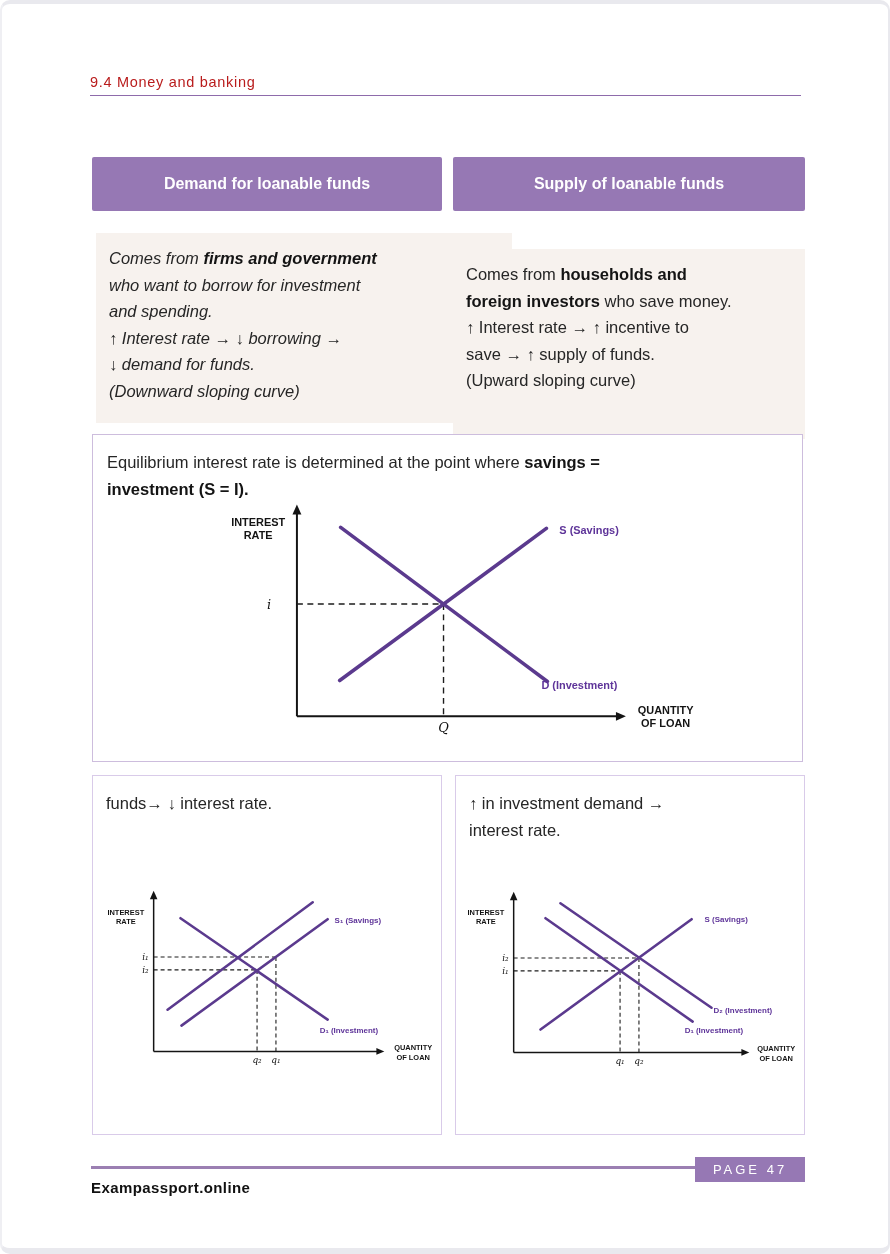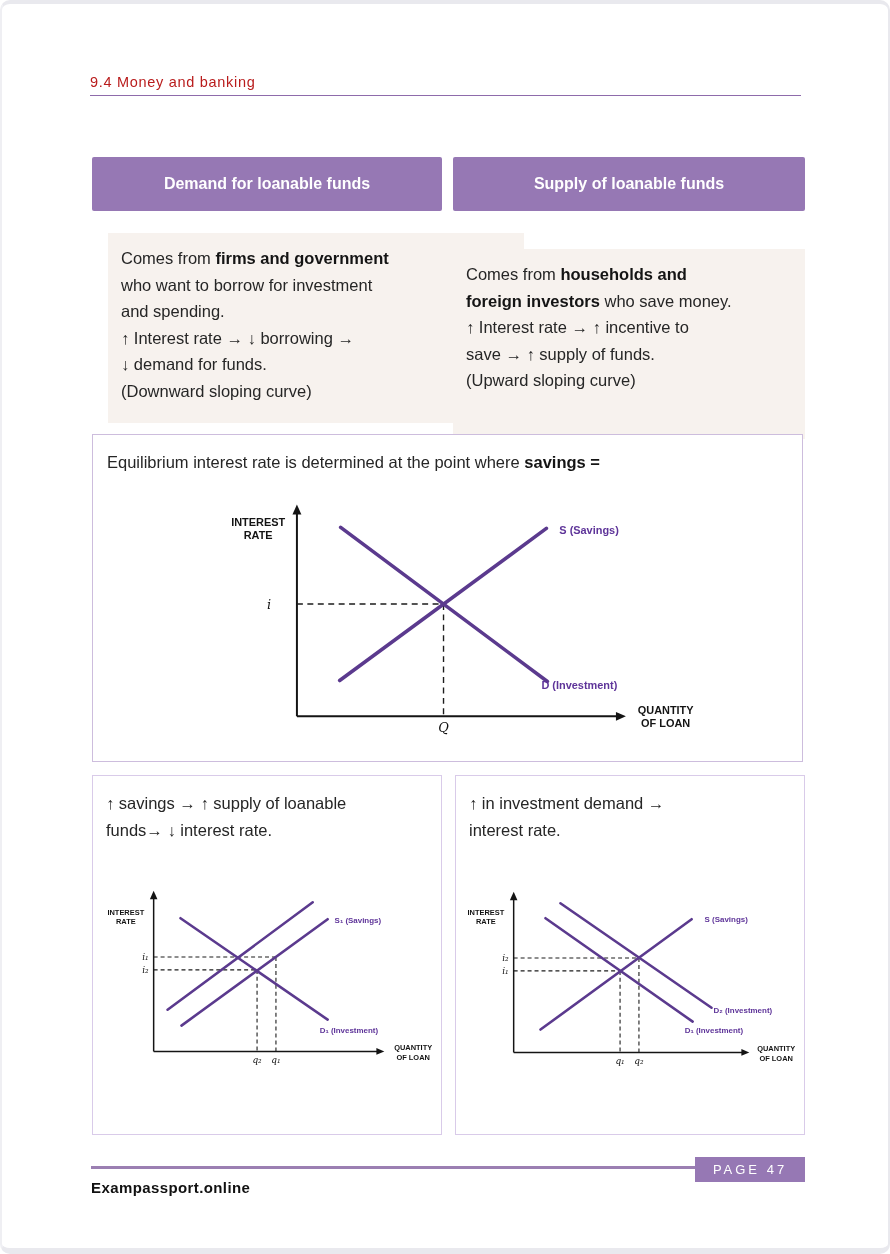--- a/index.html
+++ b/index.html
@@ -11,21 +11,21 @@
   .frame{position:absolute;inset:0;border-top:4px solid #e9e9ee;border-bottom:6px solid #e9e9ee;
     border-left:2px solid #efeff3;border-right:2px solid #e9e9ee;border-radius:10px;pointer-events:none;z-index:50;}
   .abs{position:absolute;}
   .section-title{left:90px;top:74px;font-size:14.5px;letter-spacing:.7px;color:#b91c1c;text-align:center;}
   .title-rule{left:90px;top:95px;width:711px;height:1px;background:#8e6bab;}
   .hdr-box{top:157px;height:54px;background:#9678b4;color:#ffffff;display:flex;align-items:center;justify-content:center;
     font-weight:bold;font-size:16px;border-radius:2px;}
   .hdr-demand{left:92px;width:350px;}
   .hdr-supply{left:453px;width:352px;}
   .cell{top:233px;height:190px;background:#f7f2ee;font-size:16.5px;line-height:26.6px;color:#262626;box-sizing:border-box;padding:12px 12px 0 13px;}
-  .cell-demand{left:108px;width:416px;}
+  .cell-demand{left:96px;width:416px;font-style:italic;}
   .cell-supply{left:453px;width:352px;margin-top:16px;}
   .cell b, .eq-text b{color:#141414;}
   .eq-box{left:92px;top:434px;width:711px;height:328px;background:#ffffff;border:1px solid #cdbddd;box-sizing:border-box;padding-left:28px;}
   .eq-text{position:absolute;left:14px;top:14px;width:660px;font-size:16.5px;line-height:27px;color:#262626;}
   .panel{top:775px;width:350px;height:360px;background:#ffffff;border:1px solid #d9cbe9;box-sizing:border-box;}
   .panel-left{left:92px;}
   .panel-right{left:455px;}
   .caption{position:absolute;left:13px;top:14px;width:320px;font-size:16.5px;line-height:26.6px;color:#262626;}
   .gsvg{position:absolute;inset:0;width:100%;height:100%;}
   
@@ -75,20 +75,21 @@
   <div><span>Comes from </span><b>households and</b></div>
   <div><b>foreign investors</b><span> who save money.</span></div>
   <div>↑ Interest rate → ↑ incentive to</div>
   <div>save → ↑ supply of funds.</div>
   <div>(Upward sloping curve)</div>
 </div>
 
 <div class="abs eq-box">
   <div class="eq-text">
     <div><span>Equilibrium interest rate is determined at the point where </span><b>savings =</b></div>
+    <div><b>investment (S = I).</b></div>
   </div>
   <svg class="gsvg" viewBox="0 0 711 328">
 
     <polygon class="ah" points="204,70 199.5,80 208.5,80"></polygon>
     <line class="axis" x1="204" y1="78" x2="204" y2="283"></line>
     <line class="axis" x1="204" y1="283" x2="528" y2="283"></line>
     <polygon class="ah" points="535,283 525,278.6 525,287.4"></polygon>
 
     <line class="dash" x1="204" y1="170" x2="351.5" y2="170"></line>
     <line class="dash" x1="351.5" y1="170" x2="351.5" y2="283"></line>
@@ -102,21 +103,20 @@
     <text class="gaxis" x="575" y="294" text-anchor="middle">OF LOAN</text>
     <text class="glabel" x="468" y="100">S (Savings)</text>
     <text class="glabel" x="450" y="256">D (Investment)</text>
     <text class="gser" x="176" y="175" text-anchor="middle">i</text>
     <text class="gser" x="351.5" y="299" text-anchor="middle">Q</text>
   </svg>
 </div>
 
 <div class="abs panel panel-left">
   <div class="caption">
-    <div>↑ savings → ↑ supply of loanable</div>
     <div>funds→ ↓ interest rate.</div>
   </div>
   <svg class="gsvg" viewBox="0 0 350 360">
     <polygon class="ah" points="61,115.5 57.2,124 64.8,124"></polygon>
     <line class="axis-sm" x1="61" y1="122" x2="61" y2="277"></line>
     <line class="axis-sm" x1="61" y1="277" x2="287" y2="277"></line>
     <polygon class="ah" points="293,277 285,273.6 285,280.4"></polygon>
 
     <line class="dash-sm" x1="61" y1="182" x2="184" y2="182"></line>
     <line class="dash-sm" x1="184" y1="182" x2="184" y2="277"></line>

